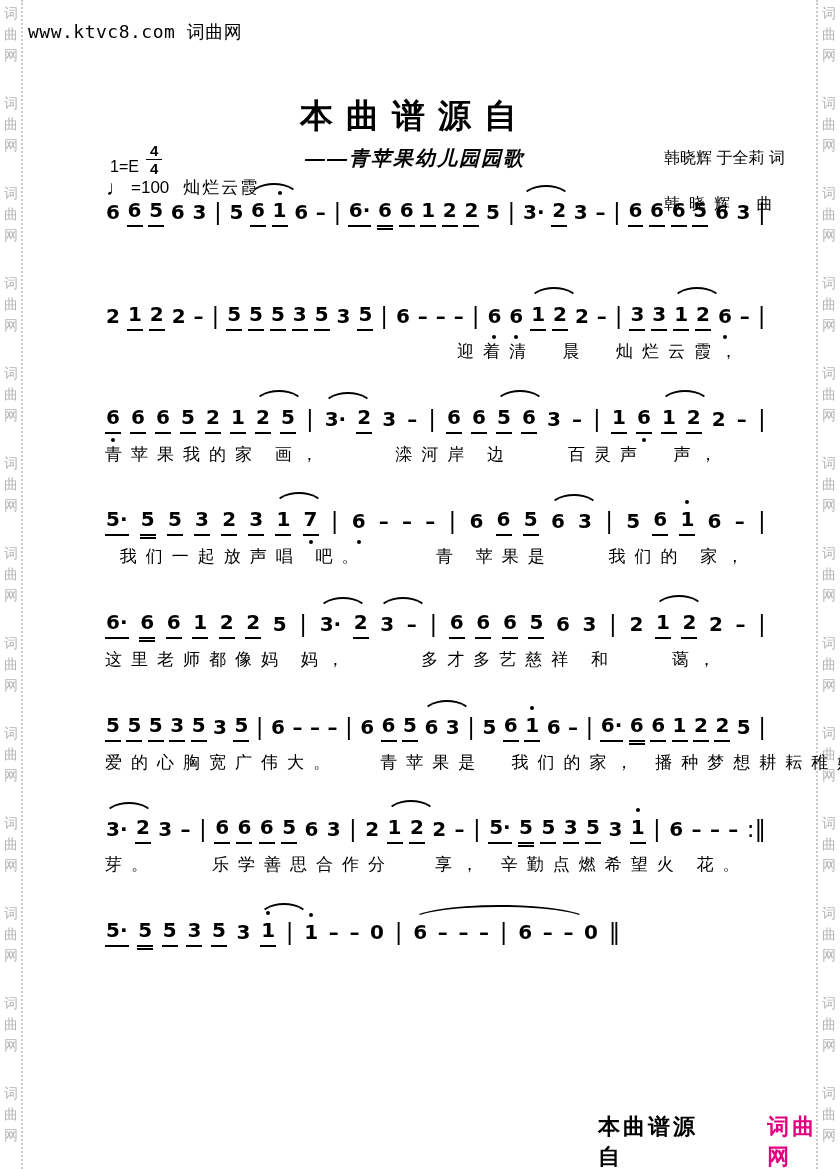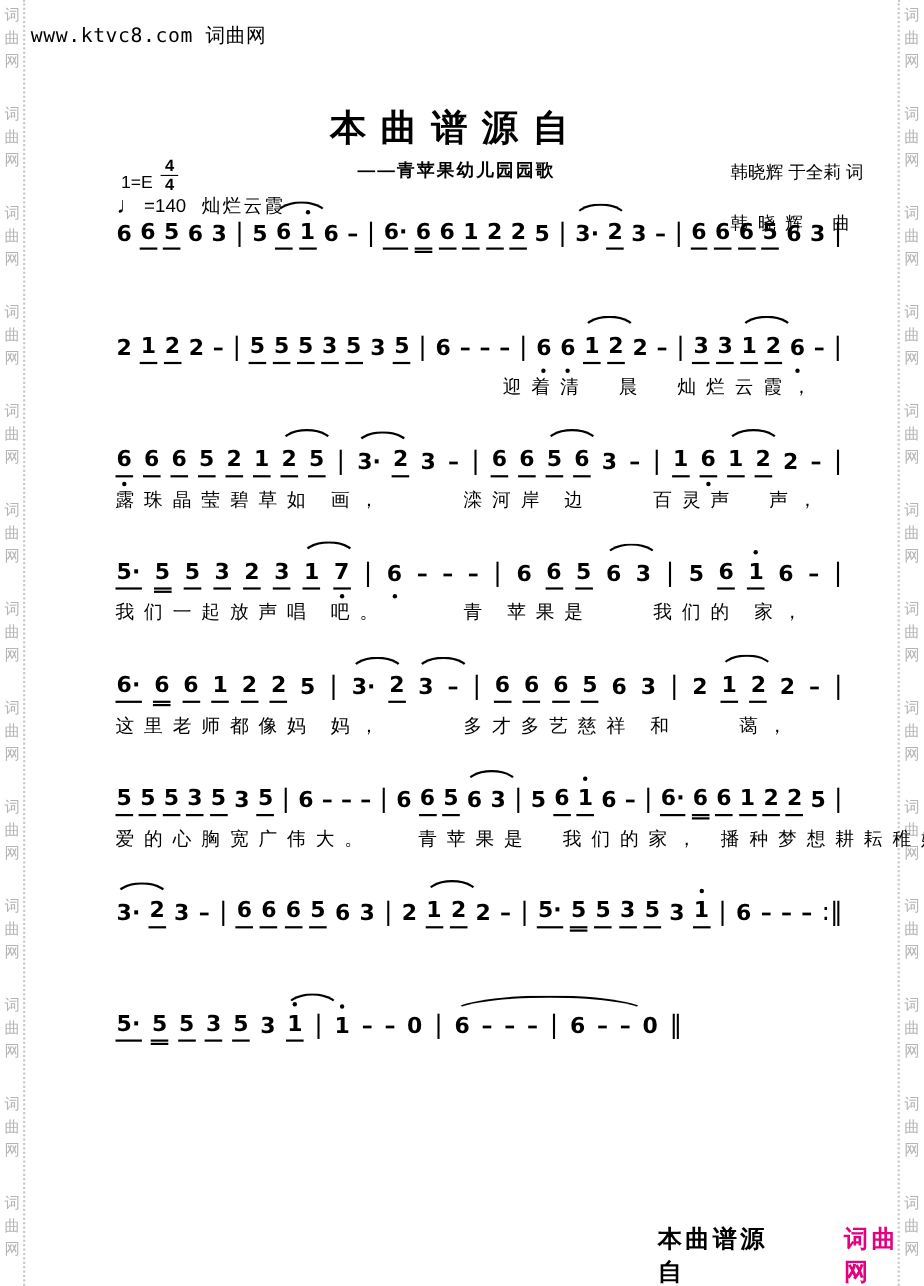--- a/index.html
+++ b/index.html
@@ -15,21 +15,21 @@
   .wm-gap{height:27px;flex:none;}
   .dotline{position:absolute;top:0;bottom:0;width:0;border-left:2px dotted #c9c9c9;}
   .dot-left{left:21px;}
   .dot-right{left:816px;}
 
   .site-url{position:absolute;left:28px;top:20px;font-family:"DejaVu Sans Mono",monospace;font-size:18px;letter-spacing:0.5px;}
 
   .title{position:absolute;left:60px;right:70px;top:94px;text-align:center;
     font-family:"DejaVu Serif",serif;font-weight:bold;font-size:33px;letter-spacing:13px;}
   .subtitle{position:absolute;left:60px;right:70px;top:145px;text-align:center;
-    font-weight:bold;font-size:16px;letter-spacing:2px;}
+    font-weight:bold;font-size:20px;letter-spacing:2px;font-style:italic;}
 
   .credits{position:absolute;right:55px;top:146px;text-align:left;font-size:16px;line-height:23px;white-space:pre;}
 
   .keysig{position:absolute;left:110px;top:143px;display:flex;align-items:flex-end;gap:7px;font-size:16px;}
   .meter{display:inline-block;text-align:center;font-size:15px;line-height:15px;font-weight:bold;}
   .meter-top{border-bottom:1.5px solid #000;padding:0 4px 1px;}
   .meter-bottom{padding-top:1px;}
   .tempo{position:absolute;left:106px;top:176px;display:flex;align-items:center;gap:4px;font-size:17px;}
   .tempo .glyph{font-size:21px;line-height:18px;}
   .tempo .expr{margin-left:10px;letter-spacing:2px;}
@@ -180,21 +180,21 @@
 
 <div class="keysig">
   <span>1=E</span>
   <span class="meter">
     <span class="meter-top" style="display:block">4</span>
     <span class="meter-bottom" style="display:block">4</span>
   </span>
 </div>
 <div class="tempo">
   <span class="glyph">♩</span>
-  <span>=140</span>
+  <span>=100</span>
   <span class="expr">灿烂云霞</span>
 </div>
 
 <div id="score">
     <div class="score-line" style="top: 198px;">
       <div class="notes-row">
         <span class="tok">6</span>
         <span class="tok u1">6</span>
         <span class="tok u1">5</span>
         <span class="tok">6</span>
@@ -290,21 +290,21 @@
         <span class="tok">–</span>
         <span class="tok bar">|</span>
         <span class="tok u1">1</span>
         <span class="tok u1">6<i class="dot-lo"></i></span>
         <span class="tok u1">1<i class="arc"></i></span>
         <span class="tok u1">2</span>
         <span class="tok">2</span>
         <span class="tok">–</span>
         <span class="tok bar">|</span>
       </div>
-      <div class="lyrics-row" style="padding-left: 0px;">露珠晶莹碧草如 画，     滦河岸 边    百灵声  声，</div>
+      <div class="lyrics-row" style="padding-left: 0px;">青苹果我的家 画，     滦河岸 边    百灵声  声，</div>
     </div>
     <div class="score-line" style="top: 507px;">
       <div class="notes-row">
         <span class="tok u1">5·</span>
         <span class="tok u2">5</span>
         <span class="tok u1">5</span>
         <span class="tok u1">3</span>
         <span class="tok u1">2</span>
         <span class="tok u1">3</span>
         <span class="tok u1">1<i class="arc"></i></span>
@@ -321,21 +321,21 @@
         <span class="tok">6<i class="arc"></i></span>
         <span class="tok">3</span>
         <span class="tok bar">|</span>
         <span class="tok">5</span>
         <span class="tok u1">6</span>
         <span class="tok u1">1<i class="dot-hi"></i></span>
         <span class="tok">6</span>
         <span class="tok">–</span>
         <span class="tok bar">|</span>
       </div>
-      <div class="lyrics-row" style="padding-left: 0px;">我们一起放声唱 吧。     青 苹果是    我们的 家，</div>
+      <div class="lyrics-row" style="padding-left: 0px; text-align: center;">我们一起放声唱 吧。     青 苹果是    我们的 家，</div>
     </div>
     <div class="score-line" style="top: 610px;">
       <div class="notes-row">
         <span class="tok u1">6·</span>
         <span class="tok u2">6</span>
         <span class="tok u1">6</span>
         <span class="tok u1">1</span>
         <span class="tok u1">2</span>
         <span class="tok u1">2</span>
         <span class="tok">5</span>
@@ -426,20 +426,21 @@
         <span class="tok u1">5</span>
         <span class="tok">3</span>
         <span class="tok u1">1<i class="dot-hi"></i></span>
         <span class="tok bar">|</span>
         <span class="tok">6</span>
         <span class="tok">–</span>
         <span class="tok">–</span>
         <span class="tok">–</span>
         <span class="tok bar">:‖</span>
       </div>
+      <div class="lyrics-row" style="padding-left: 0px;">芽。    乐学善思合作分   享， 辛勤点燃希望火 花。</div>
     </div>
     <div class="score-line short" style="top: 918px;">
       <div class="notes-row">
         <span class="tok u1">5·</span>
         <span class="tok u2">5</span>
         <span class="tok u1">5</span>
         <span class="tok u1">3</span>
         <span class="tok u1">5</span>
         <span class="tok">3</span>
         <span class="tok u1">1<i class="dot-hi"></i><i class="arc"></i></span>

